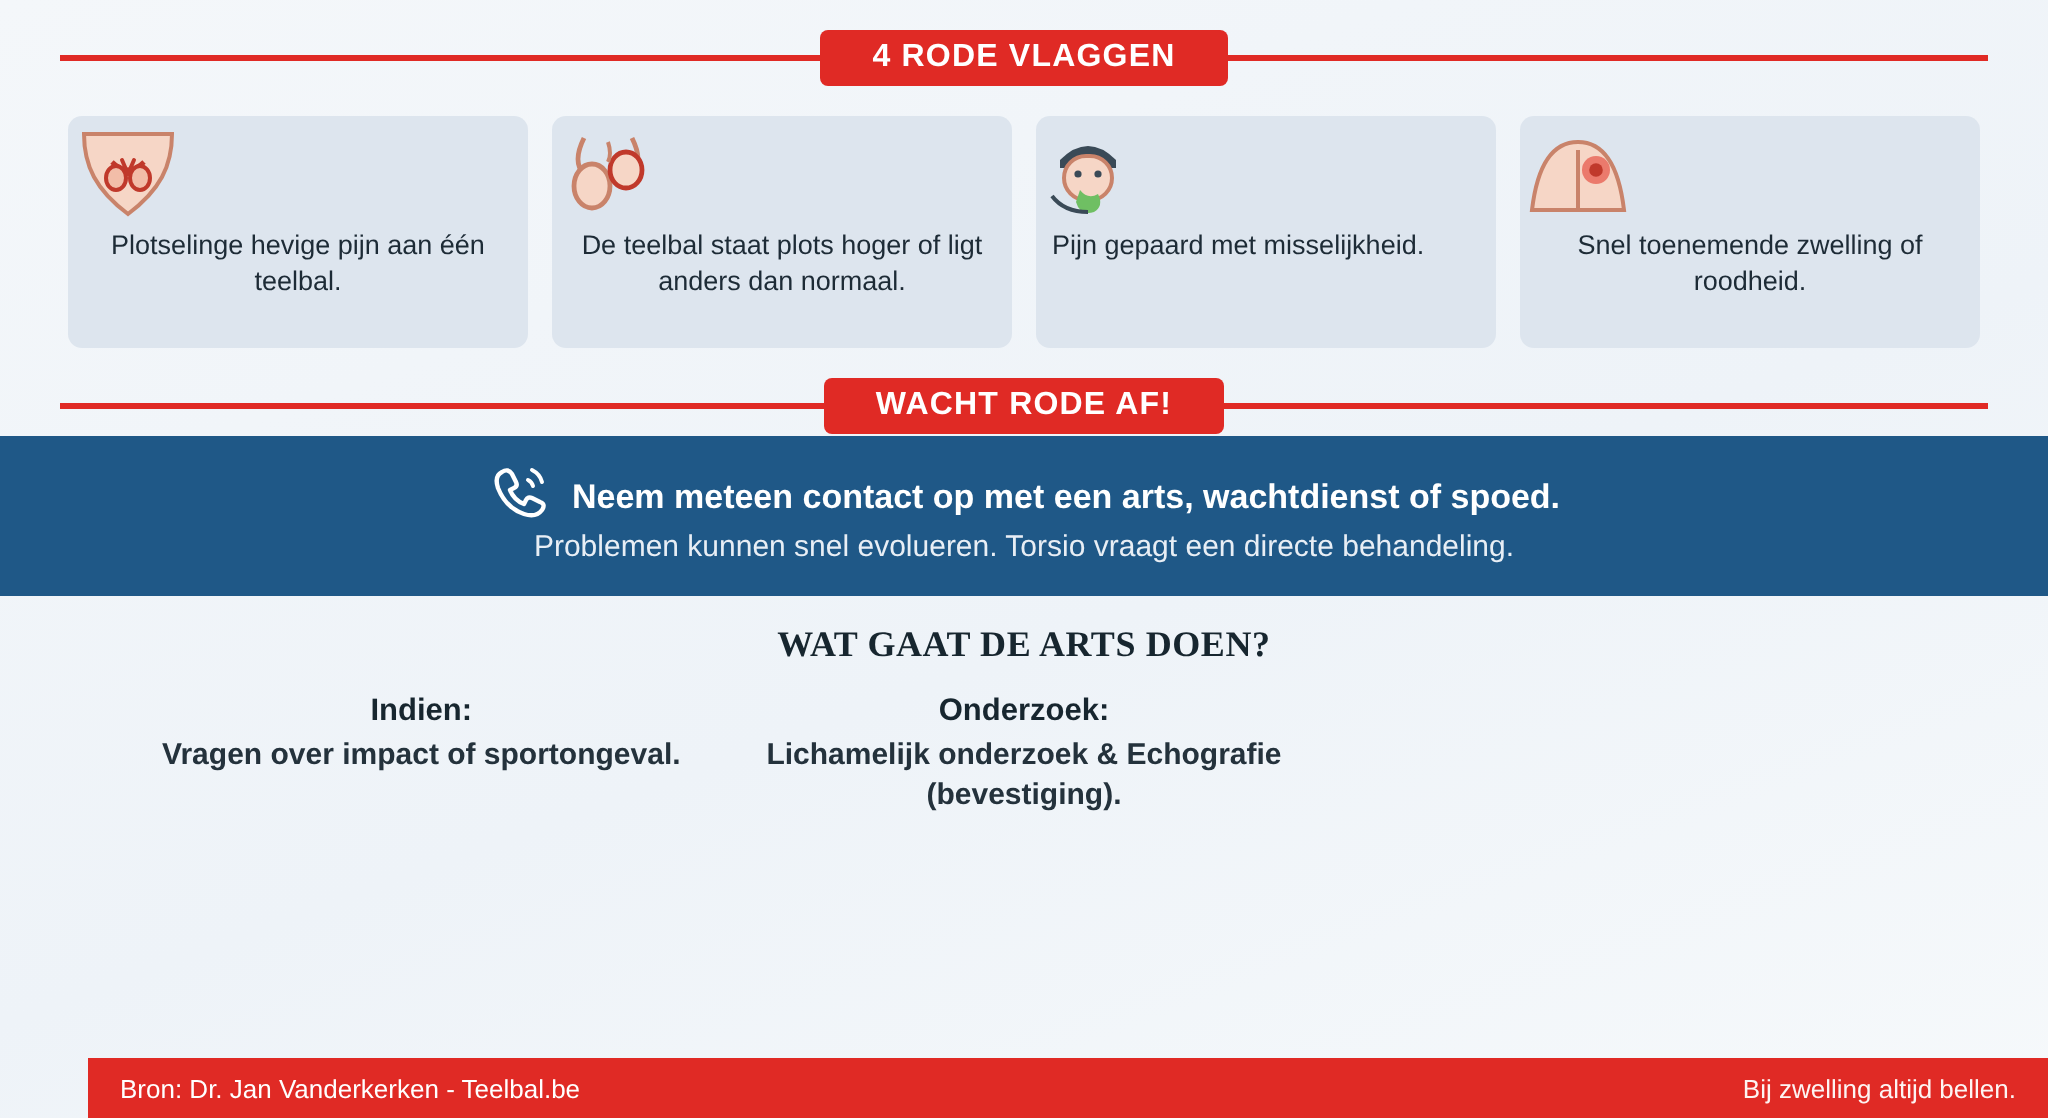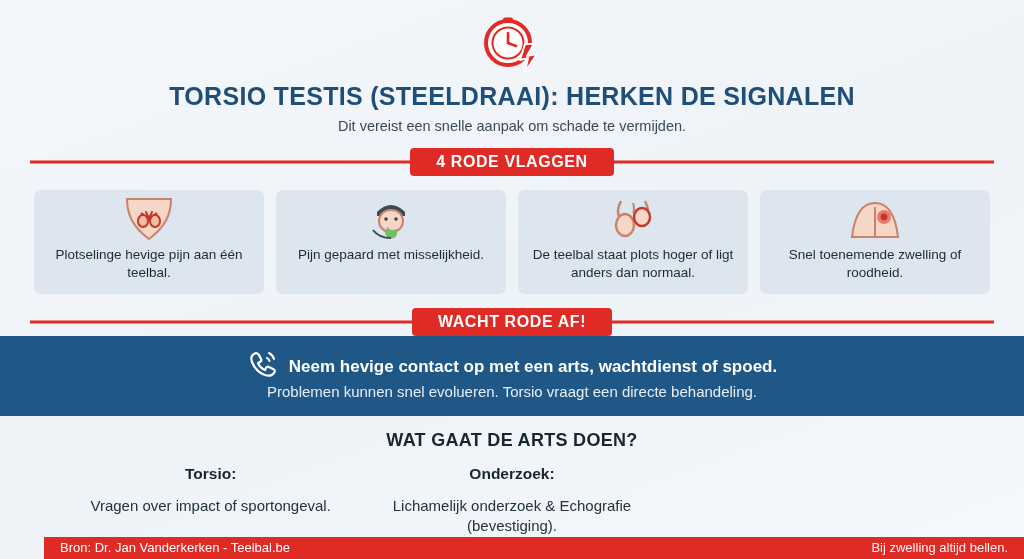--- a/index.html
+++ b/index.html
@@ -66,24 +66,24 @@
   
   .cards {
     display: flex;
     gap: 12px;
     padding: 14px 34px 0 34px;
   }
   .card {
     flex: 1 1 0;
     background: #dde5ee;
     border-radius: 7px;
-    height: 104px;
+    height: 116px;
     display: flex;
     flex-direction: column;
-    align-items: center;
+    align-items: flex-start;
     justify-content: flex-start;
     padding-top: 6px;
   }
   .card-icon { height: 46px; display:flex; align-items:center; justify-content:center; }
   .card-text {
     text-align: center;
     color: #1d2b36;
     font-size: 13.5px;
     line-height: 1.3;
     padding: 4px 8px 0 8px;
@@ -115,111 +115,98 @@
   .doctor {
     flex: 1;
     padding-top: 14px;
     text-align: center;
   }
   .doctor-title {
     color: #17262f;
     font-size: 18px;
     font-weight: bold;
     letter-spacing: .3px;
+    font-family: Liberation Serif, serif;
   }
   .cols {
     display: flex;
     margin-top: 14px;
     padding: 0 60px;
   }
   .col { flex: 1 1 0; text-align: center; }
   .col-h { font-size: 15.5px; font-weight: bold; color: #17262f; }
-  .col-b { font-size: 15px; color: #24323c; line-height: 1.35; margin-top: 13px; }
+  .col-b { font-size: 15px; color: #24323c; line-height: 1.35; margin-top: 3px; font-weight: bold; }
 
   
   .footer {
     background: #e02a25;
     color: #fff;
     height: 30px;
     display: flex;
     align-items: center;
     justify-content: space-between;
     padding: 0 16px;
     font-size: 13px;
     margin-left: 44px;
   }
   .footer-right { opacity: .95; }
 </style>
 </head>
 <body>
 
 <div class="infographic">
 
-  <div class="header">
-    <div class="clock-wrap">
-      <svg width="62" height="58" viewBox="0 0 62 58" aria-hidden="true">
-        <circle cx="27" cy="27" r="22" fill="#ffffff" stroke="#e02a25" stroke-width="4"></circle>
-        <circle cx="27" cy="27" r="15.5" fill="none" stroke="#e02a25" stroke-width="2"></circle>
-        <line x1="27" y1="27" x2="27" y2="17" stroke="#e02a25" stroke-width="2.6" stroke-linecap="round"></line>
-        <line x1="27" y1="27" x2="35" y2="30" stroke="#e02a25" stroke-width="2.6" stroke-linecap="round"></line>
-        <rect x="22" y="1.5" width="10" height="5" rx="2" fill="#e02a25"></rect>
-        <path d="M44 28 L53 28 L46 40 L56 38 L44 56 L47 42 L39 44 Z" fill="#e02a25" stroke="#ffffff" stroke-width="2" stroke-linejoin="round"></path>
-      </svg>
-    </div>
-    <div class="title">TORSIO TESTIS (STEELDRAAI): HERKEN DE SIGNALEN</div>
-    <div class="subtitle">Dit vereist een snelle aanpak om schade te vermijden.</div>
-  </div>
 
   <div class="banner-row">
     <div class="banner">4 RODE VLAGGEN</div>
   </div>
 
   <div class="cards">
 
     <div class="card">
       <div class="card-icon">
         <svg width="60" height="44" viewBox="0 0 60 44" aria-hidden="true">
           <path d="M8 2 C8 18 14 30 30 42 C46 30 52 18 52 2 Z" fill="#f6d6c6" stroke="#c9836a" stroke-width="2"></path>
           <path d="M22 16 q8 8 16 0" fill="none" stroke="#c0392b" stroke-width="2.4"></path>
           <ellipse cx="24" cy="24" rx="5" ry="6" fill="#f2bda8" stroke="#c0392b" stroke-width="2"></ellipse>
           <ellipse cx="36" cy="24" rx="5" ry="6" fill="#f2bda8" stroke="#c0392b" stroke-width="2"></ellipse>
           <path d="M30 22 l-3 -7 M30 22 l3 -7" stroke="#c0392b" stroke-width="2" stroke-linecap="round"></path>
         </svg>
       </div>
       <div class="card-text">Plotselinge hevige pijn aan één teelbal.</div>
+    </div>
+
+    <div class="card">
+      <div class="card-icon">
+        <svg width="56" height="44" viewBox="0 0 56 44" aria-hidden="true">
+          <path d="M16 4 q-6 12 0 18 M40 4 q6 12 0 18" fill="none" stroke="#c9836a" stroke-width="2.4"></path>
+          <ellipse cx="20" cy="28" rx="9" ry="11" fill="#f6d6c6" stroke="#c9836a" stroke-width="2.4"></ellipse>
+          <ellipse cx="37" cy="20" rx="8" ry="9" fill="#f6d6c6" stroke="#c0392b" stroke-width="2.4"></ellipse>
+          <path d="M28 6 q2 6 0 10" fill="none" stroke="#c9836a" stroke-width="2"></path>
+        </svg>
+      </div>
+      <div class="card-text">De teelbal staat plots hoger of ligt anders dan normaal.</div>
     </div>
 
     <div class="card">
       <div class="card-icon">
         <svg width="52" height="46" viewBox="0 0 52 46" aria-hidden="true">
           <path d="M12 16 q14 -14 28 0 v4 h-28 z" fill="#3a4a57"></path>
           <rect x="14" y="14" width="24" height="22" rx="11" fill="#f6d6c6" stroke="#c9836a" stroke-width="2"></rect>
           <circle cx="21" cy="23" r="1.8" fill="#3a4a57"></circle>
           <circle cx="31" cy="23" r="1.8" fill="#3a4a57"></circle>
           <path d="M22 31 q4 5 9 2 q3 6 -2 9 q-7 2 -9 -5 z" fill="#6fbf63"></path>
           <path d="M8 34 q6 8 18 8" fill="none" stroke="#3a4a57" stroke-width="2"></path>
         </svg>
       </div>
       <div class="card-text">Pijn gepaard met misselijkheid.</div>
     </div>
 
     <div class="card">
       <div class="card-icon">
-        <svg width="56" height="44" viewBox="0 0 56 44" aria-hidden="true">
-          <path d="M16 4 q-6 12 0 18 M40 4 q6 12 0 18" fill="none" stroke="#c9836a" stroke-width="2.4"></path>
-          <ellipse cx="20" cy="28" rx="9" ry="11" fill="#f6d6c6" stroke="#c9836a" stroke-width="2.4"></ellipse>
-          <ellipse cx="37" cy="20" rx="8" ry="9" fill="#f6d6c6" stroke="#c0392b" stroke-width="2.4"></ellipse>
-          <path d="M28 6 q2 6 0 10" fill="none" stroke="#c9836a" stroke-width="2"></path>
-        </svg>
-      </div>
-      <div class="card-text">De teelbal staat plots hoger of ligt anders dan normaal.</div>
-    </div>
-
-    <div class="card">
-      <div class="card-icon">
         <svg width="58" height="44" viewBox="0 0 58 44" aria-hidden="true">
           <path d="M6 40 q4 -34 23 -34 q19 0 23 34 z" fill="#f6d6c6" stroke="#c9836a" stroke-width="2"></path>
           <path d="M29 10 v30" stroke="#c9836a" stroke-width="2"></path>
           <circle cx="38" cy="20" r="7" fill="#e96a5c" opacity="0.85"></circle>
           <circle cx="38" cy="20" r="3.4" fill="#c0392b"></circle>
         </svg>
       </div>
       <div class="card-text">Snel toenemende zwelling of roodheid.</div>
     </div>
 
@@ -230,30 +217,30 @@
   </div>
 
   <div class="blue">
     <div class="blue-main">
       <span>
         <svg width="30" height="28" viewBox="0 0 30 28" aria-hidden="true">
           <path d="M7 4 q3 -2 5 1 l2 4 q1 2 -1 3 l-2 1 q2 5 7 7 l1 -2 q1 -2 3 -1 l4 2 q3 1 1 4 q-3 4 -9 2 q-9 -3 -13 -13 q-2 -6 2 -8 z" fill="none" stroke="#ffffff" stroke-width="2.2" stroke-linejoin="round"></path>
           <path d="M22 3 q4 2 5 6 M20 8 q2 1 2.5 3" fill="none" stroke="#ffffff" stroke-width="2" stroke-linecap="round"></path>
         </svg>
       </span>
-      <span>Neem hevige contact op met een arts, wachtdienst of spoed.</span>
+      <span>Neem meteen contact op met een arts, wachtdienst of spoed.</span>
     </div>
     <div class="blue-sub">Problemen kunnen snel evolueren. Torsio vraagt een directe behandeling.</div>
   </div>
 
   <div class="doctor">
     <div class="doctor-title">WAT GAAT DE ARTS DOEN?</div>
     <div class="cols">
       <div class="col">
-        <div class="col-h">Torsio:</div>
+        <div class="col-h">Indien:</div>
         <div class="col-b">Vragen over impact of sportongeval.</div>
       </div>
       <div class="col">
         <div class="col-h">Onderzoek:</div>
         <div class="col-b">Lichamelijk onderzoek &amp; Echografie (bevestiging).</div>
       </div>
       <div class="col">
       </div>
     </div>
   </div>

